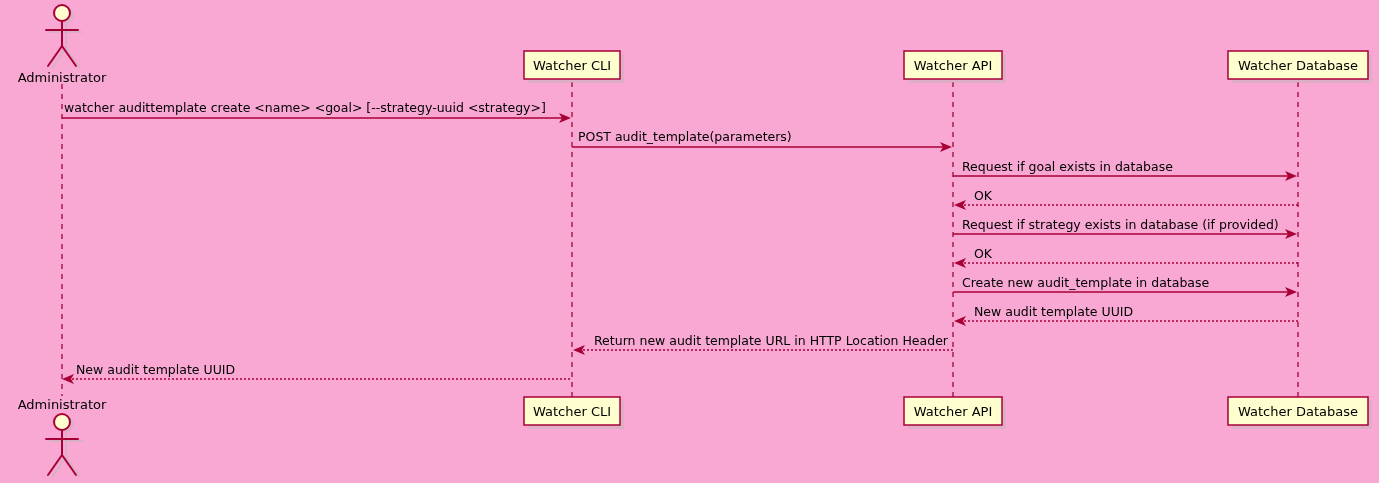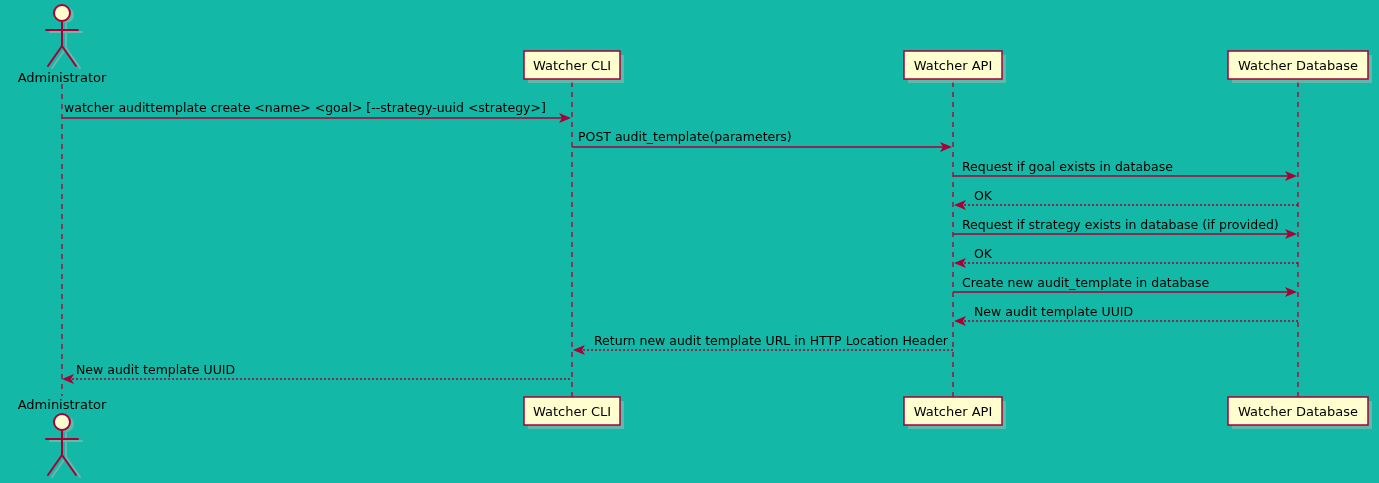--- a/index.html
+++ b/index.html
@@ -8,21 +8,21 @@
     padding: 0;
     background: #FFFFFF;
   }
   body {
     font-family: "DejaVu Sans", sans-serif;
   }
   #diagram {
     position: relative;
     width: 1379px;
     height: 483px;
-    background: #14b8a6;
+    background: #f9a8d4;
     overflow: hidden;
   }
   #diagram svg {
     position: absolute;
     left: 0;
     top: 0;
   }
   .lifeline {
     stroke: #A80036;
     stroke-width: 1.3;

